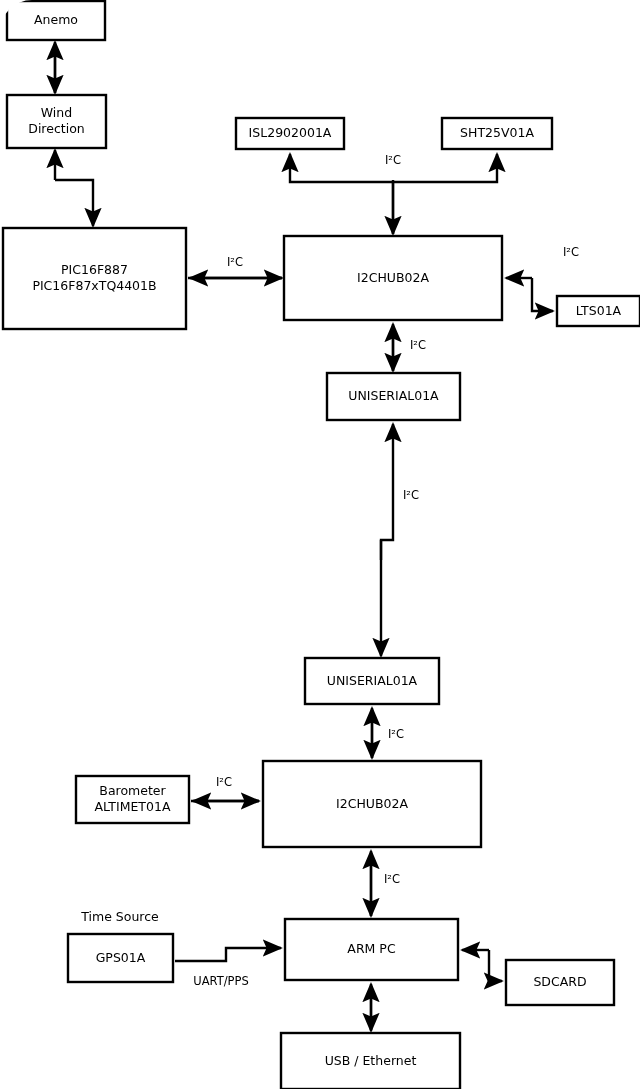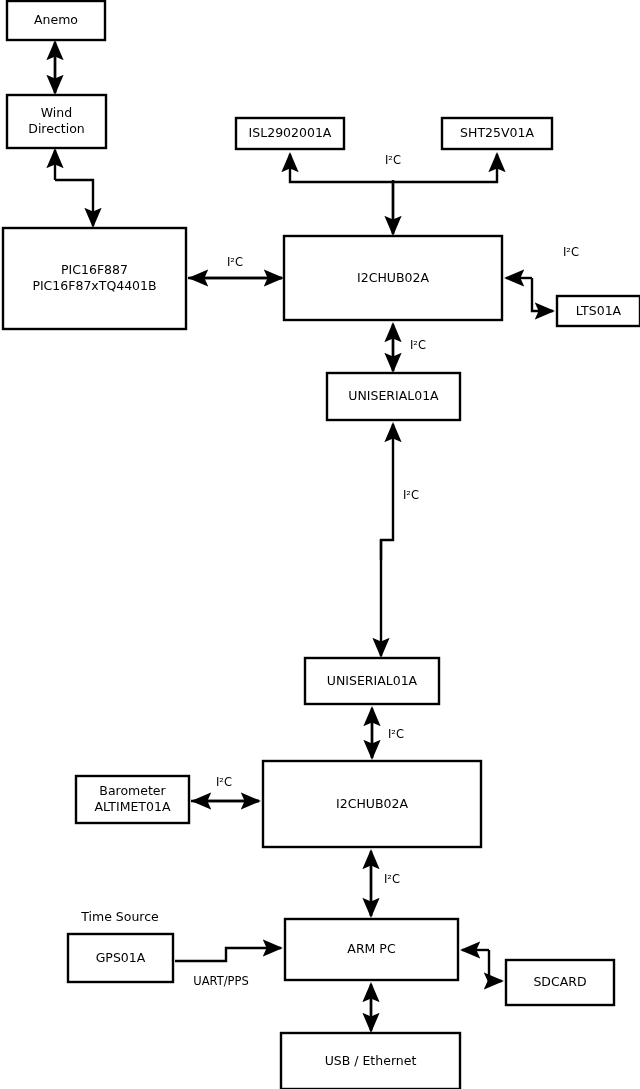--- a/index.html
+++ b/index.html
@@ -9,20 +9,21 @@
   }
   body {
     font-family: "DejaVu Sans", sans-serif;
   }
   #diagram-root {
     position: relative;
     width: 640px;
     height: 1089px;
     background: #ffffff;
     overflow: hidden;
+    border-radius: 32px;
   }
   svg#diagram-svg {
     position: absolute;
     top: 0;
     left: 0;
     width: 640px;
     height: 1089px;
     display: block;
   }
   .node-rect {

